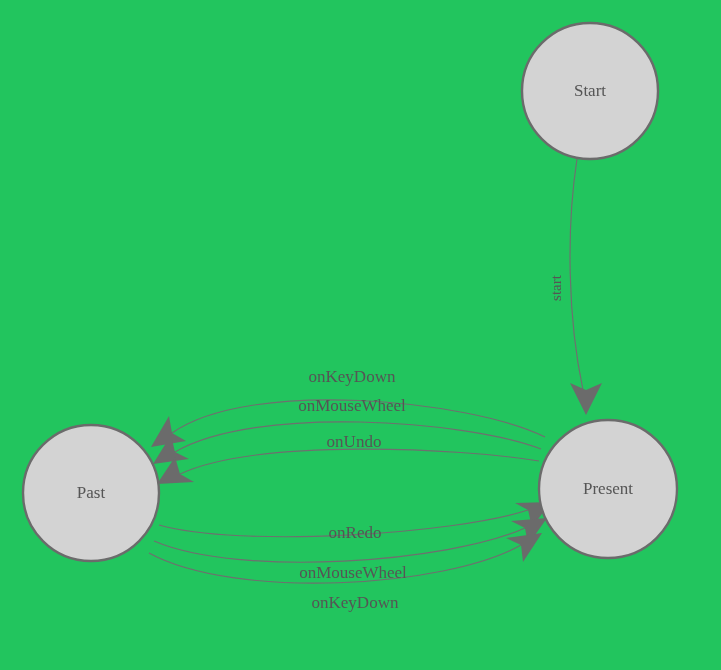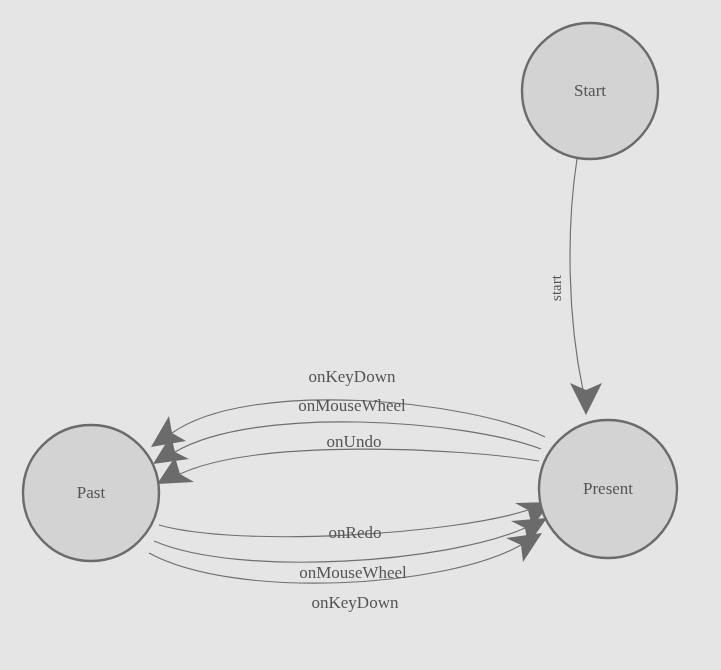--- a/index.html
+++ b/index.html
@@ -4,21 +4,21 @@
 <style>
   html, body {
     margin: 0;
     padding: 0;
     background: #ffffff;
   }
   #stage {
     position: relative;
     width: 721px;
     height: 670px;
-    background: #e5e5e5;
+    background: #22c55e;
     overflow: hidden;
     font-family: "Liberation Serif", "DejaVu Serif", serif;
   }
   #graph {
     position: absolute;
     left: 0;
     top: 0;
     width: 721px;
     height: 670px;
     display: block;

